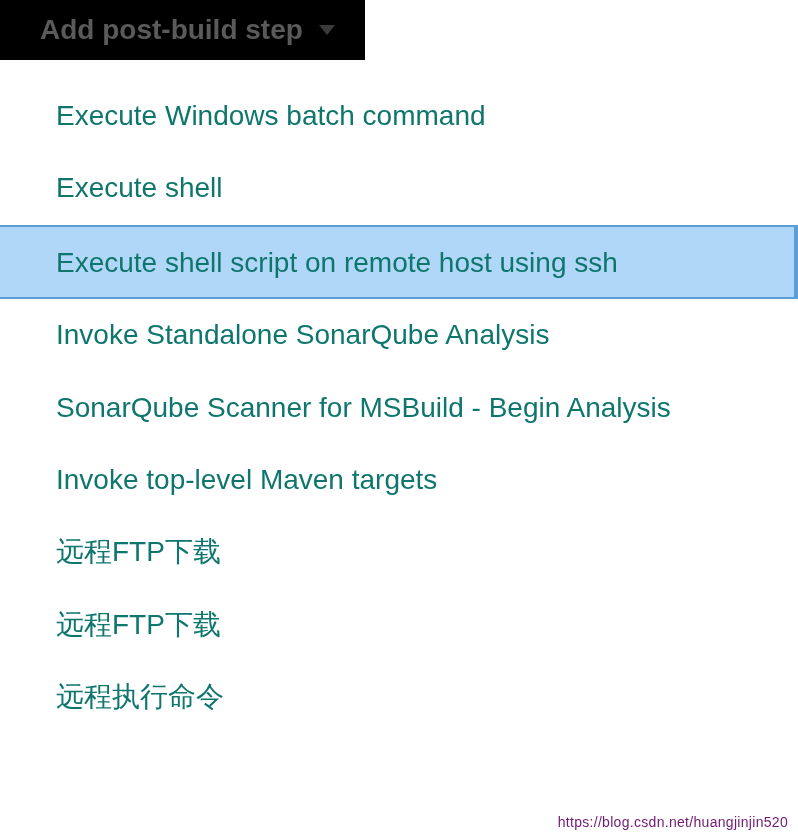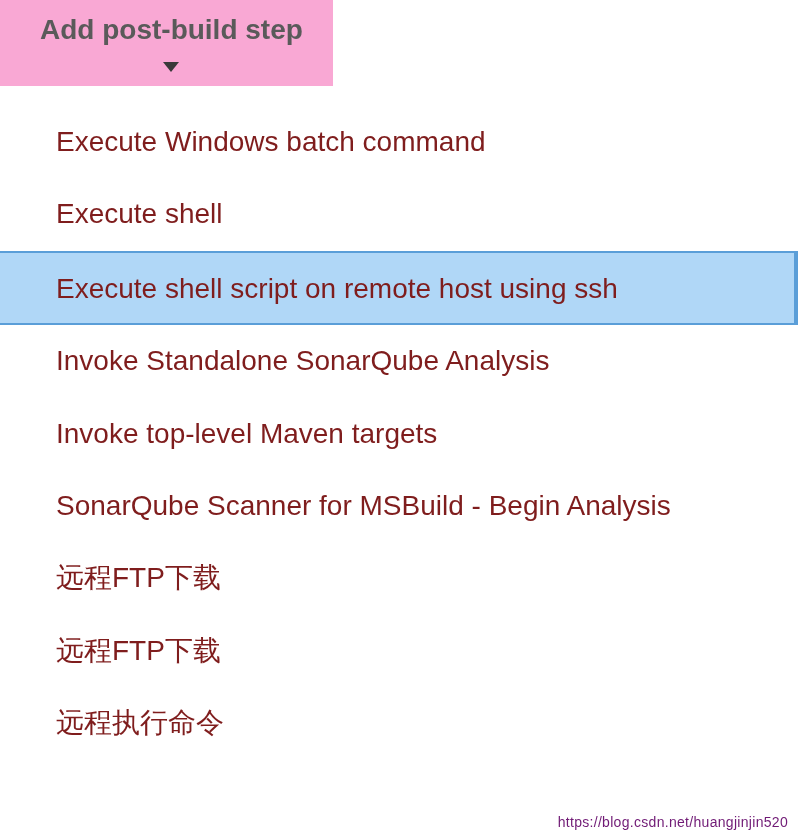--- a/index.html
+++ b/index.html
@@ -10,25 +10,24 @@
     body {
       font-family: -apple-system, BlinkMacSystemFont, "Helvetica Neue", Arial, sans-serif;
       background: #ffffff;
       width: 798px;
       height: 836px;
       position: relative;
     }
     .dropdown-button {
       display: inline-flex;
       align-items: center;
-      background: #f9a8d4;
+      background: #000000;
       padding: 14px 30px 14px 40px;
       cursor: pointer;
       gap: 16px;
-      flex-direction: column;
     }
     .dropdown-button-label {
       font-size: 28px;
       font-weight: 600;
       color: #5a5a5a;
     }
     .caret-icon {
       width: 0;
       height: 0;
       border-left: 8px solid transparent;
@@ -36,21 +35,21 @@
       border-top: 10px solid #3a3a3a;
     }
     .menu {
       background: #ffffff;
       padding-top: 20px;
       padding-bottom: 10px;
     }
     .menu-item {
       padding: 18px 0 18px 56px;
       font-size: 28px;
-      color: #7f1d1d;
+      color: #0f766e;
       cursor: pointer;
       line-height: 1.3;
     }
     .menu-item.highlighted {
       background: #b0d7f7;
       border: 2px solid #5a9ed8;
       border-left: none;
       border-right: 4px solid #5a9ed8;
       padding-bottom: 16px;
     }
@@ -71,22 +70,22 @@
 <div class="dropdown-button">
   <span class="dropdown-button-label">Add post-build step</span>
   <span class="caret-icon"></span>
 </div>
 
 <div class="menu">
   <div class="menu-item">Execute Windows batch command</div>
   <div class="menu-item">Execute shell</div>
   <div class="menu-item highlighted">Execute shell script on remote host using ssh</div>
   <div class="menu-item">Invoke Standalone SonarQube Analysis</div>
+  <div class="menu-item">SonarQube Scanner for MSBuild - Begin Analysis</div>
   <div class="menu-item">Invoke top-level Maven targets</div>
-  <div class="menu-item">SonarQube Scanner for MSBuild - Begin Analysis</div>
   <div class="menu-item">远程FTP下载</div>
   <div class="menu-item">远程FTP下载</div>
   <div class="menu-item">远程执行命令</div>
 
 </div>
 
 <div class="watermark">https://blog.csdn.net/huangjinjin520</div>
 
 
 

